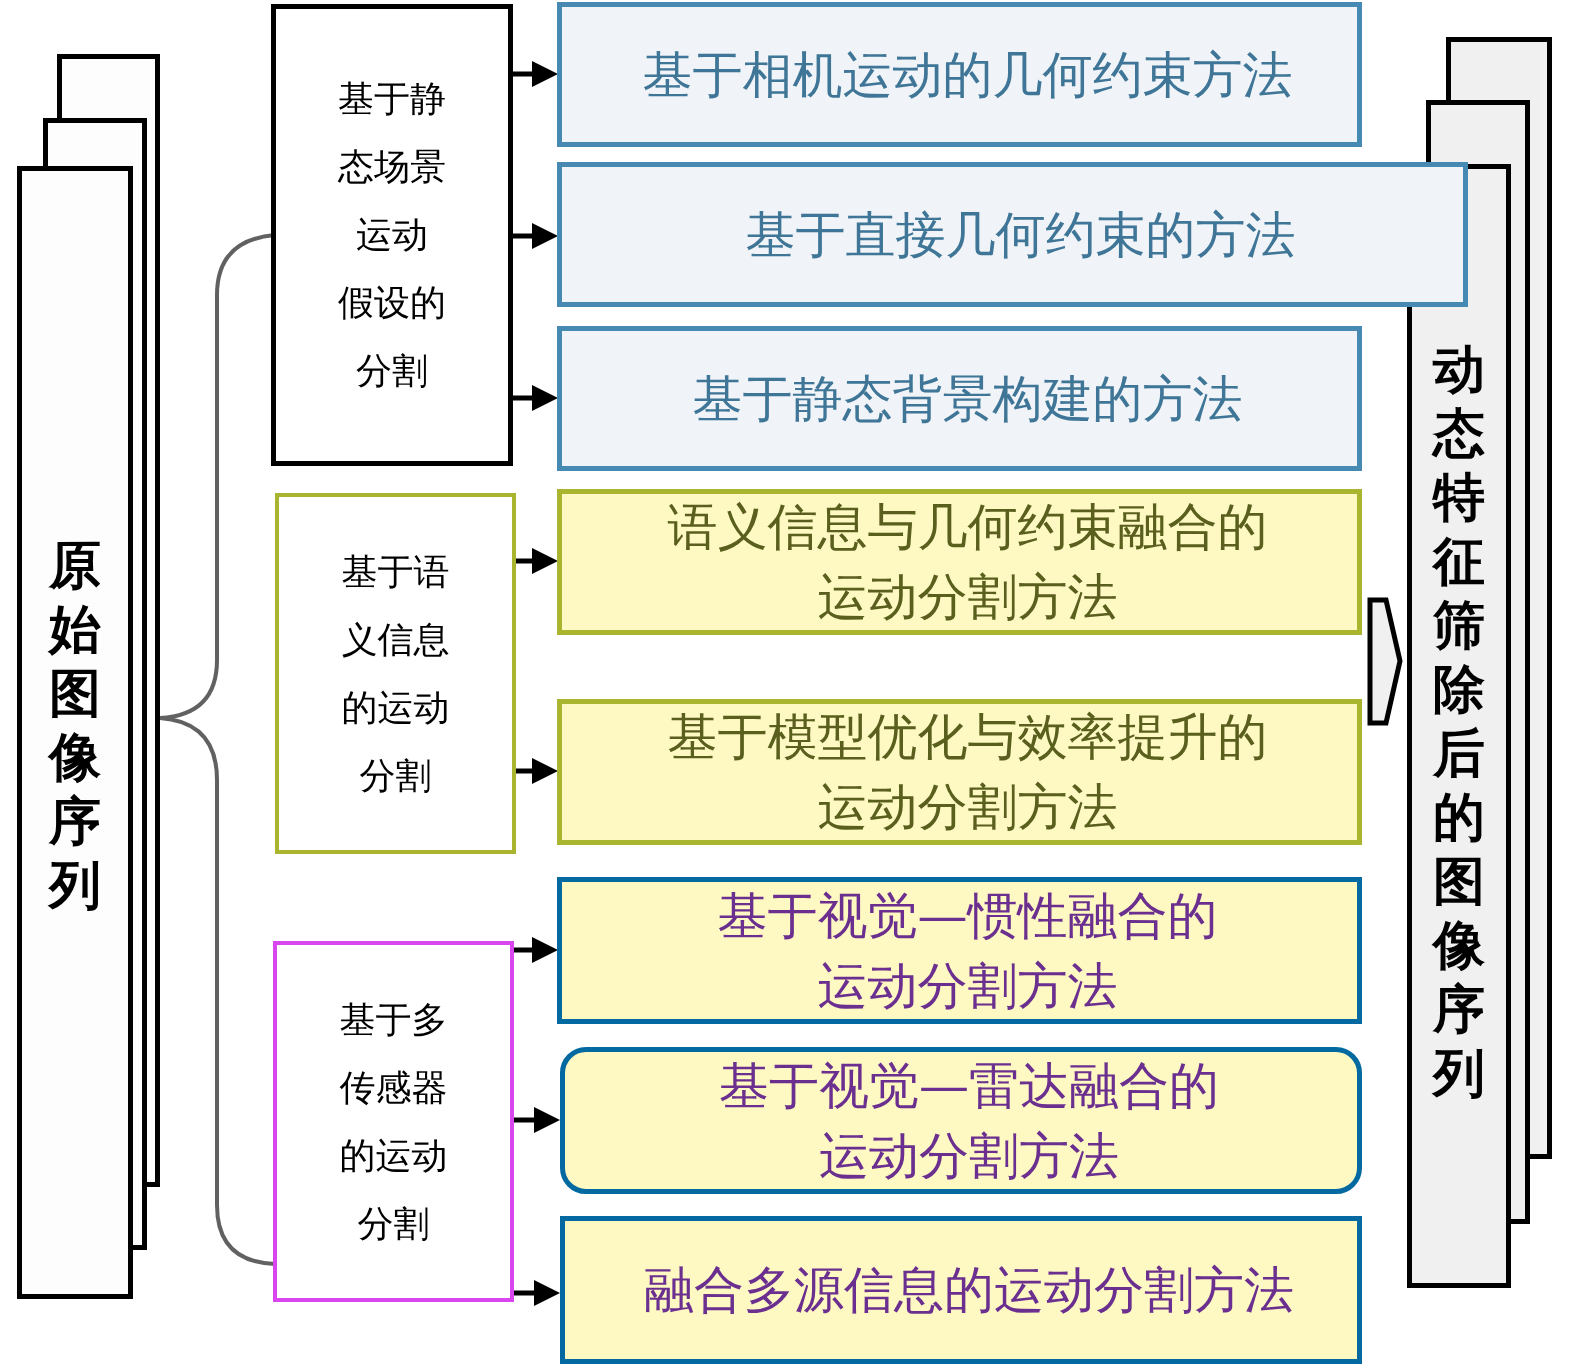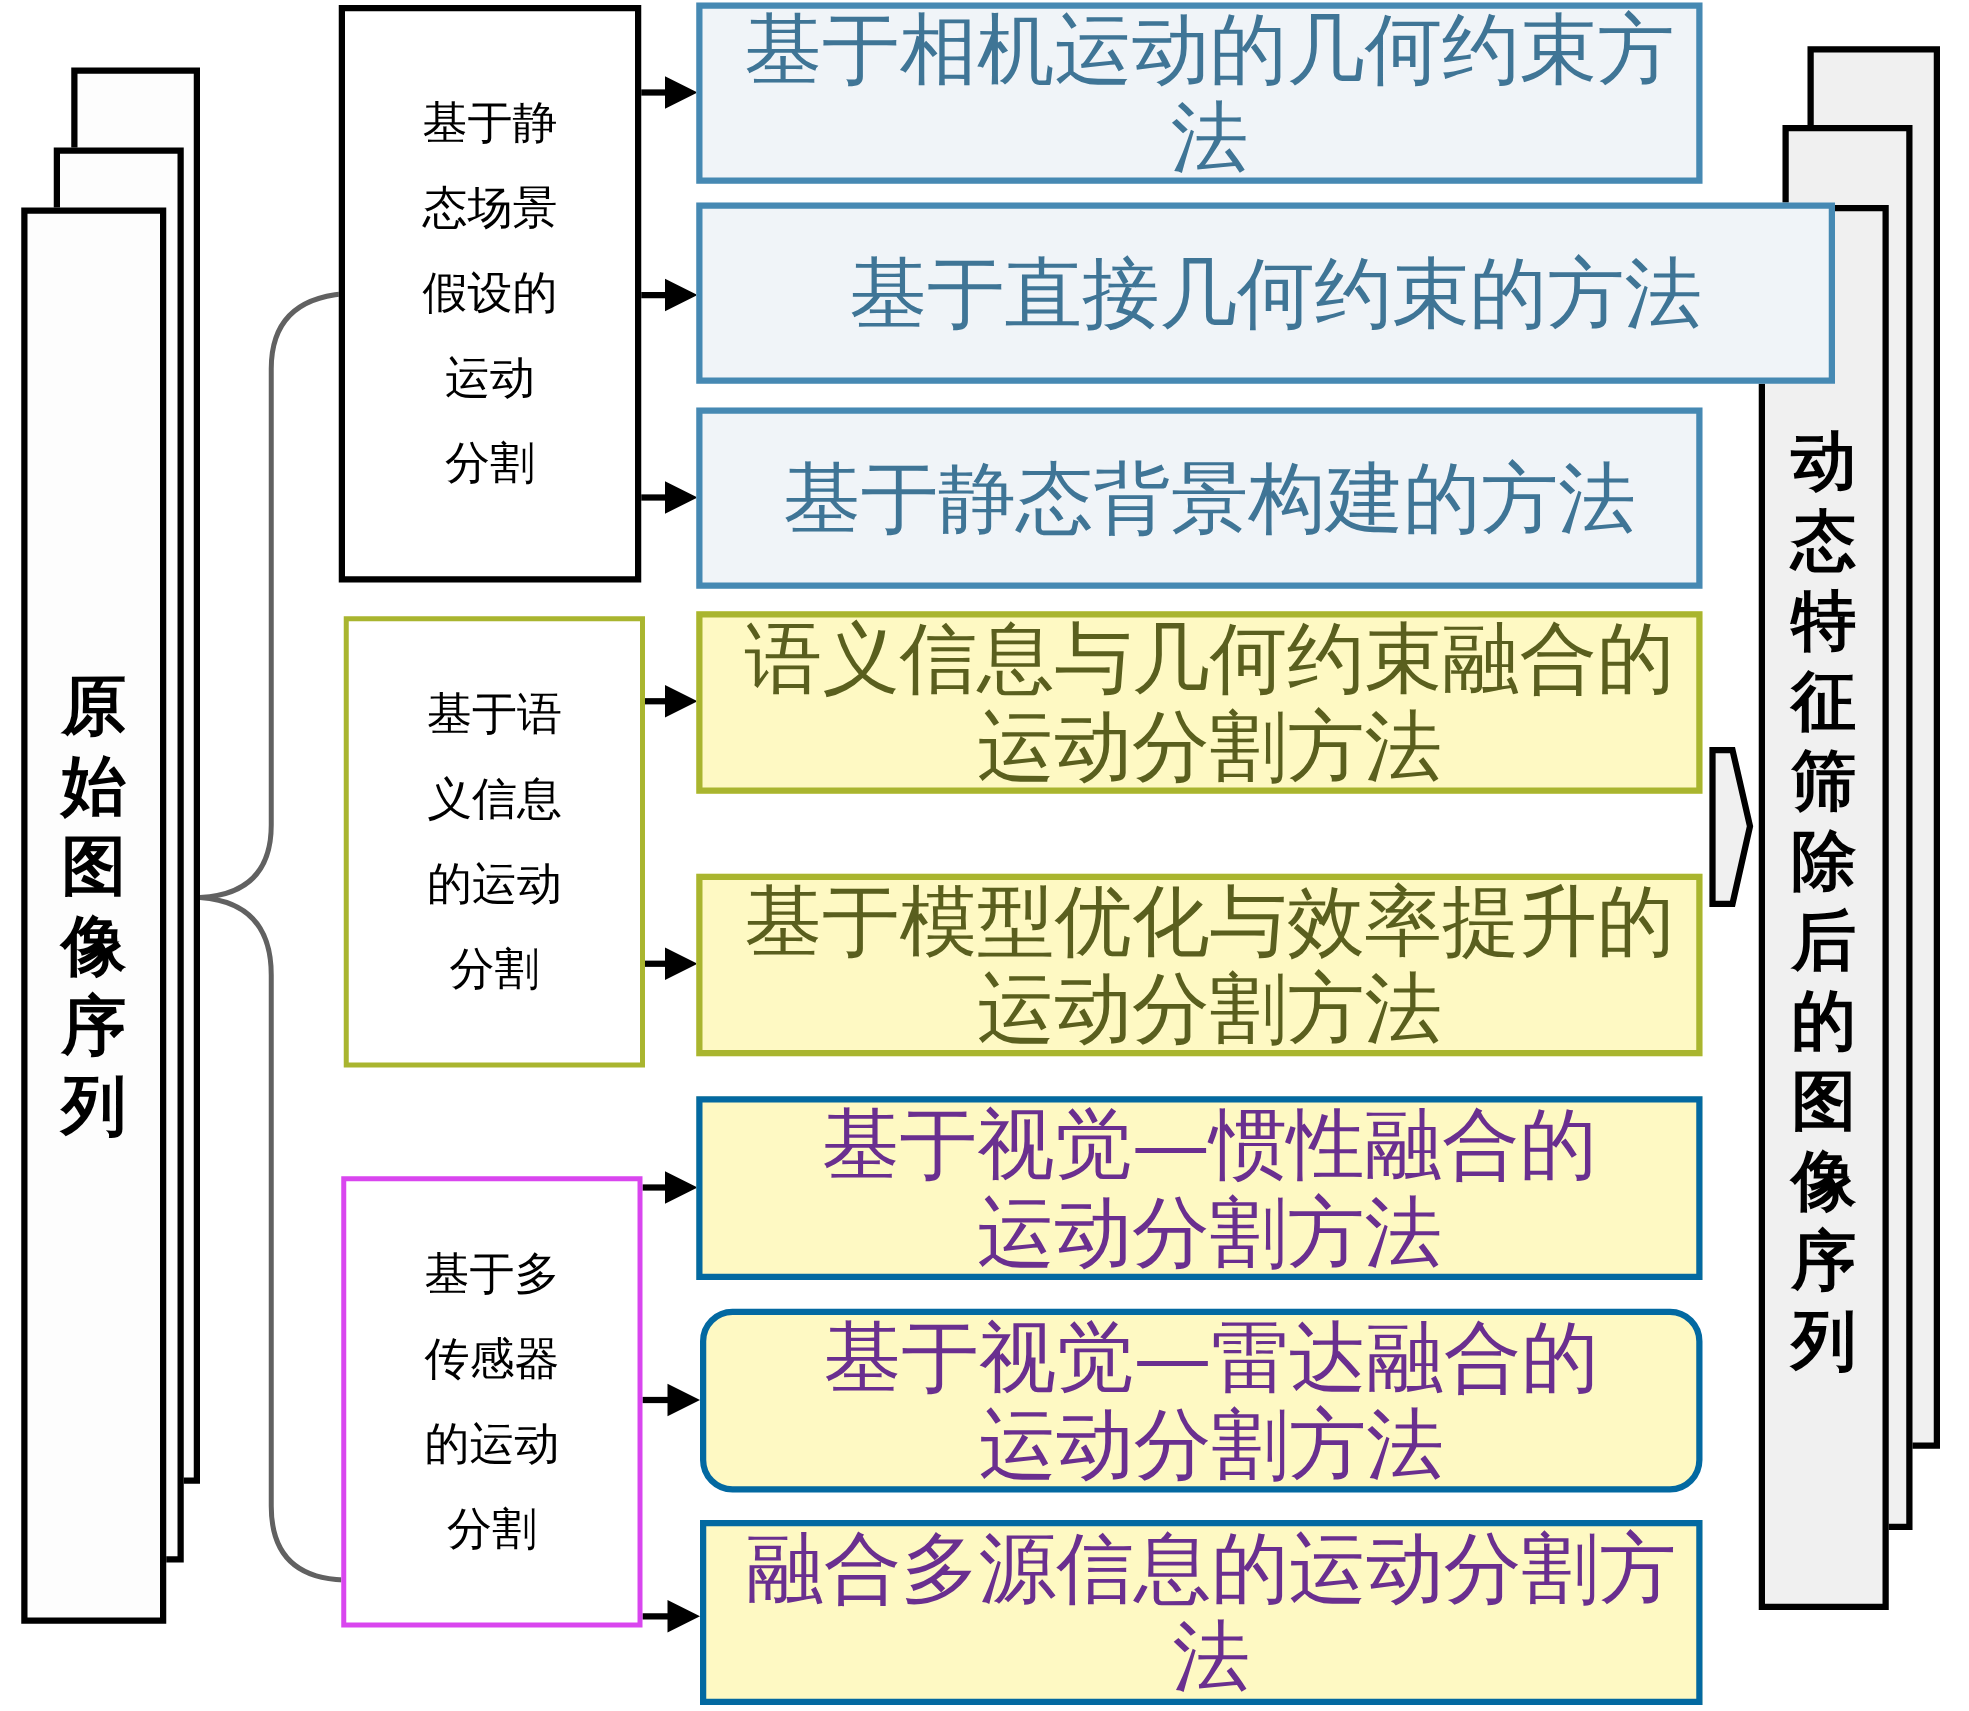--- a/index.html
+++ b/index.html
@@ -18,21 +18,21 @@
   
   .cat { position: absolute; box-sizing: border-box; background: #fff; display: flex; align-items: center; justify-content: center; }
   .cat .lines { font-size: 36px; line-height: 68px; color: #000; text-align: center; width: 100%; }
   .cat .lines span { display: block; }
   .cat.c1 { border: 5px solid #000; }
   .cat.c2 { border: 4px solid #a9b52f; }
   .cat.c3 { border: 4px solid #d946ef; }
 
   
   .method { position: absolute; box-sizing: border-box; display: flex; align-items: center; justify-content: center; text-align: center; }
-  .method .lines { font-size: 62px; line-height: 70px; width: 100%; padding-left: 16px; }
+  .method .lines { font-size: 50px; line-height: 70px; width: 100%; padding-left: 16px; }
   .method .lines span { display: block; }
   .method.blue { border: 5px solid #4689b3; background: #f0f4f8; color: #3f7596; }
   .method.green { border: 5px solid #a9b52f; background: #fef9c3; color: #5a5f1e; justify-content: center; }
   .method.purple { border: 5px solid #0369a1; background: #fef9c3; color: #6a2f8f; }
 </style>
 </head>
 <body>
 
 <svg class="connectors" viewBox="0 0 1575 1369">
   <defs>
@@ -113,22 +113,22 @@
         <span>序</span>
         <span>列</span>
       </div>
   </div>
 </div>
 
 <div class="cat c1" style="left:271px; top:4px; width:242px; height:462px;">
   <div class="lines">
     <span>基于静</span>
     <span>态场景</span>
+    <span>运动</span>
     <span>假设的</span>
-    <span>运动</span>
     <span>分割</span>
   </div>
 </div>
 
 <div class="cat c2" style="left:275px; top:493px; width:241px; height:361px;">
   <div class="lines">
     <span>基于语</span>
     <span>义信息</span>
     <span>的运动</span>
     <span>分割</span>

